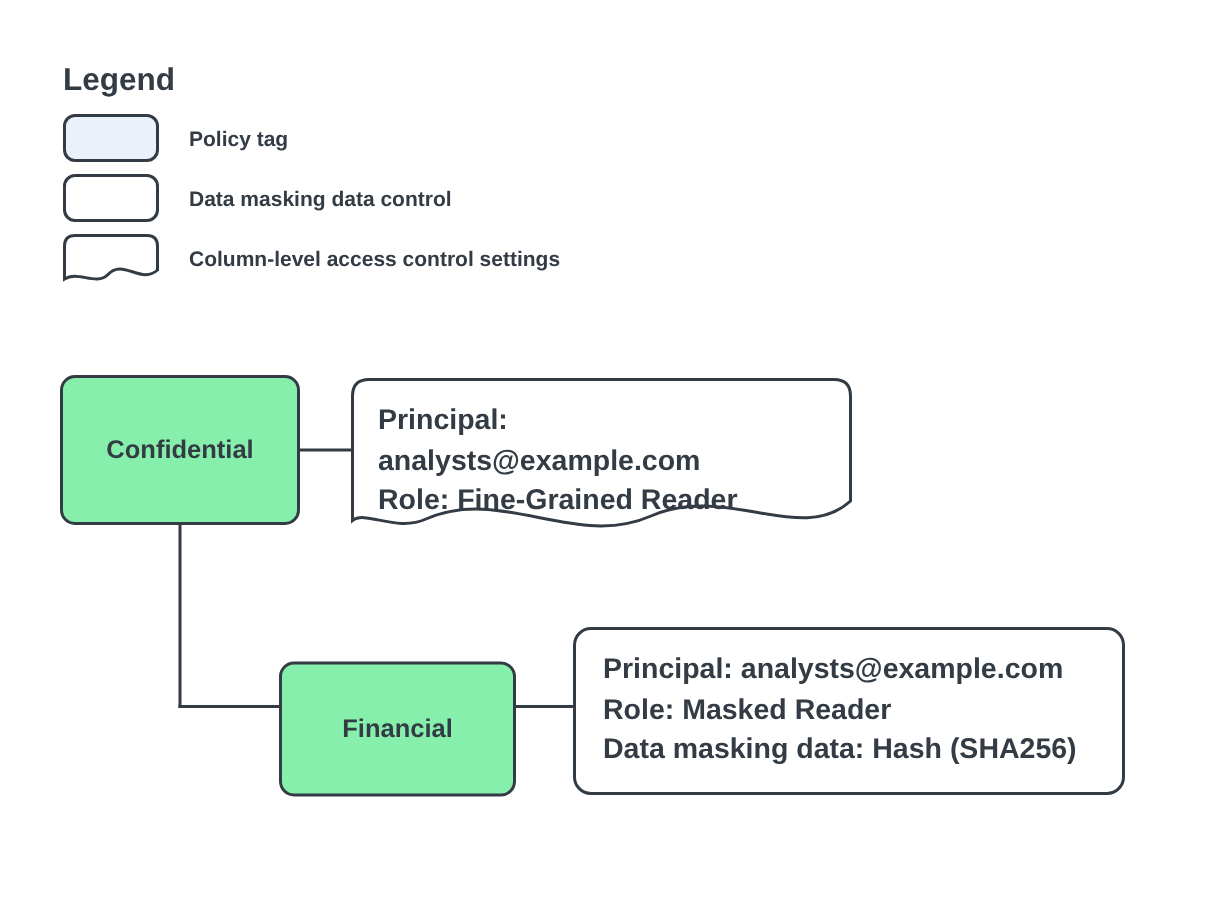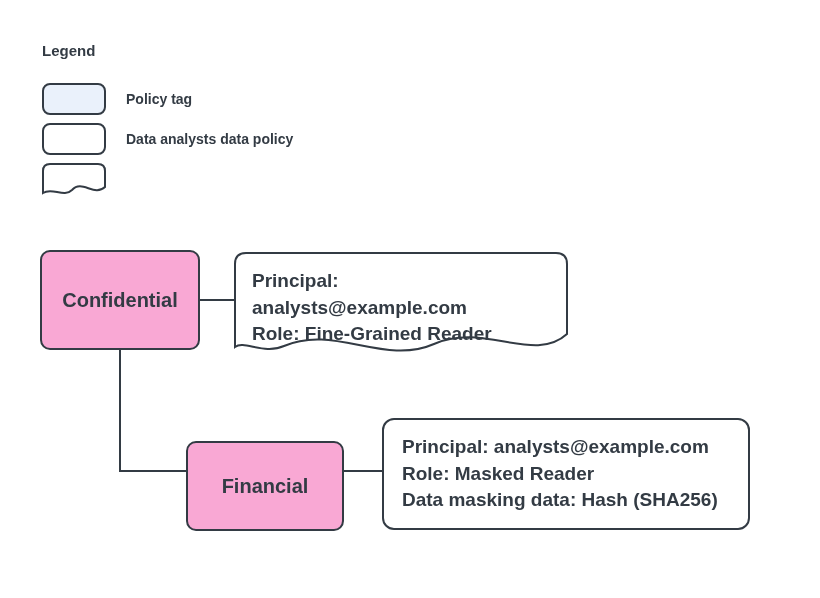--- a/index.html
+++ b/index.html
@@ -12,23 +12,23 @@
     color: #333b44;
     background: #fff;
     position: relative;
   }
   .legend {
     position: absolute;
     left: 42px;
     top: 42px;
   }
   .legend-title {
-    font-size: 15px;
+    font-size: 21px;
     font-weight: 700;
-    margin-bottom: 24px;
+    margin-bottom: 10px;
   }
   .legend-row {
     display: flex;
     align-items: center;
     margin-bottom: 8px;
   }
   .legend-swatch {
     width: 64px;
     height: 32px;
     border: 2px solid #333b44;
@@ -51,28 +51,28 @@
     position: absolute;
     left: 0; top: 0;
   }
   .legend-label {
     font-size: 14px;
     font-weight: 700;
   }
 
   .node-tag {
     position: absolute;
-    background: #f9a8d4;
+    background: #86efac;
     border: 2px solid #333b44;
     border-radius: 10px;
     display: flex;
     align-items: center;
     justify-content: center;
     font-weight: 700;
-    font-size: 20px;
+    font-size: 17px;
   }
 
   .wavy-box {
     position: absolute;
   }
   .wavy-box svg {
     position: absolute;
     left: 0; top: 0;
   }
   .wavy-content {
@@ -111,28 +111,29 @@
 <body>
 
 <div class="legend">
   <div class="legend-title">Legend</div>
   <div class="legend-row">
     <div class="legend-swatch policy-tag"></div>
     <div class="legend-label">Policy tag</div>
   </div>
   <div class="legend-row">
     <div class="legend-swatch masking"></div>
-    <div class="legend-label">Data analysts data policy</div>
+    <div class="legend-label">Data masking data control</div>
   </div>
   <div class="legend-row">
     <div class="legend-swatch claccess">
       <svg width="64" height="34" viewBox="0 0 64 34">
         <path d="M 8 1 H 56 Q 63 1 63 8 V 24 C 52 34, 40 16, 30 27 C 22 35, 10 24, 1 30 V 8 Q 1 1 8 1 Z" fill="#fff" stroke="#333b44" stroke-width="2"></path>
       </svg>
     </div>
+    <div class="legend-label">Column-level access control settings</div>
   </div>
 </div>
 
 <div class="node-tag" style="left:40px; top:250px; width:160px; height:100px;">
   <span>Confidential</span>
 </div>
 
 <div class="connector h" style="left:200px; top:299px; width:34px;"></div>
 
 <div class="wavy-box" style="left:234px; top:252px; width:334px; height:110px;">

